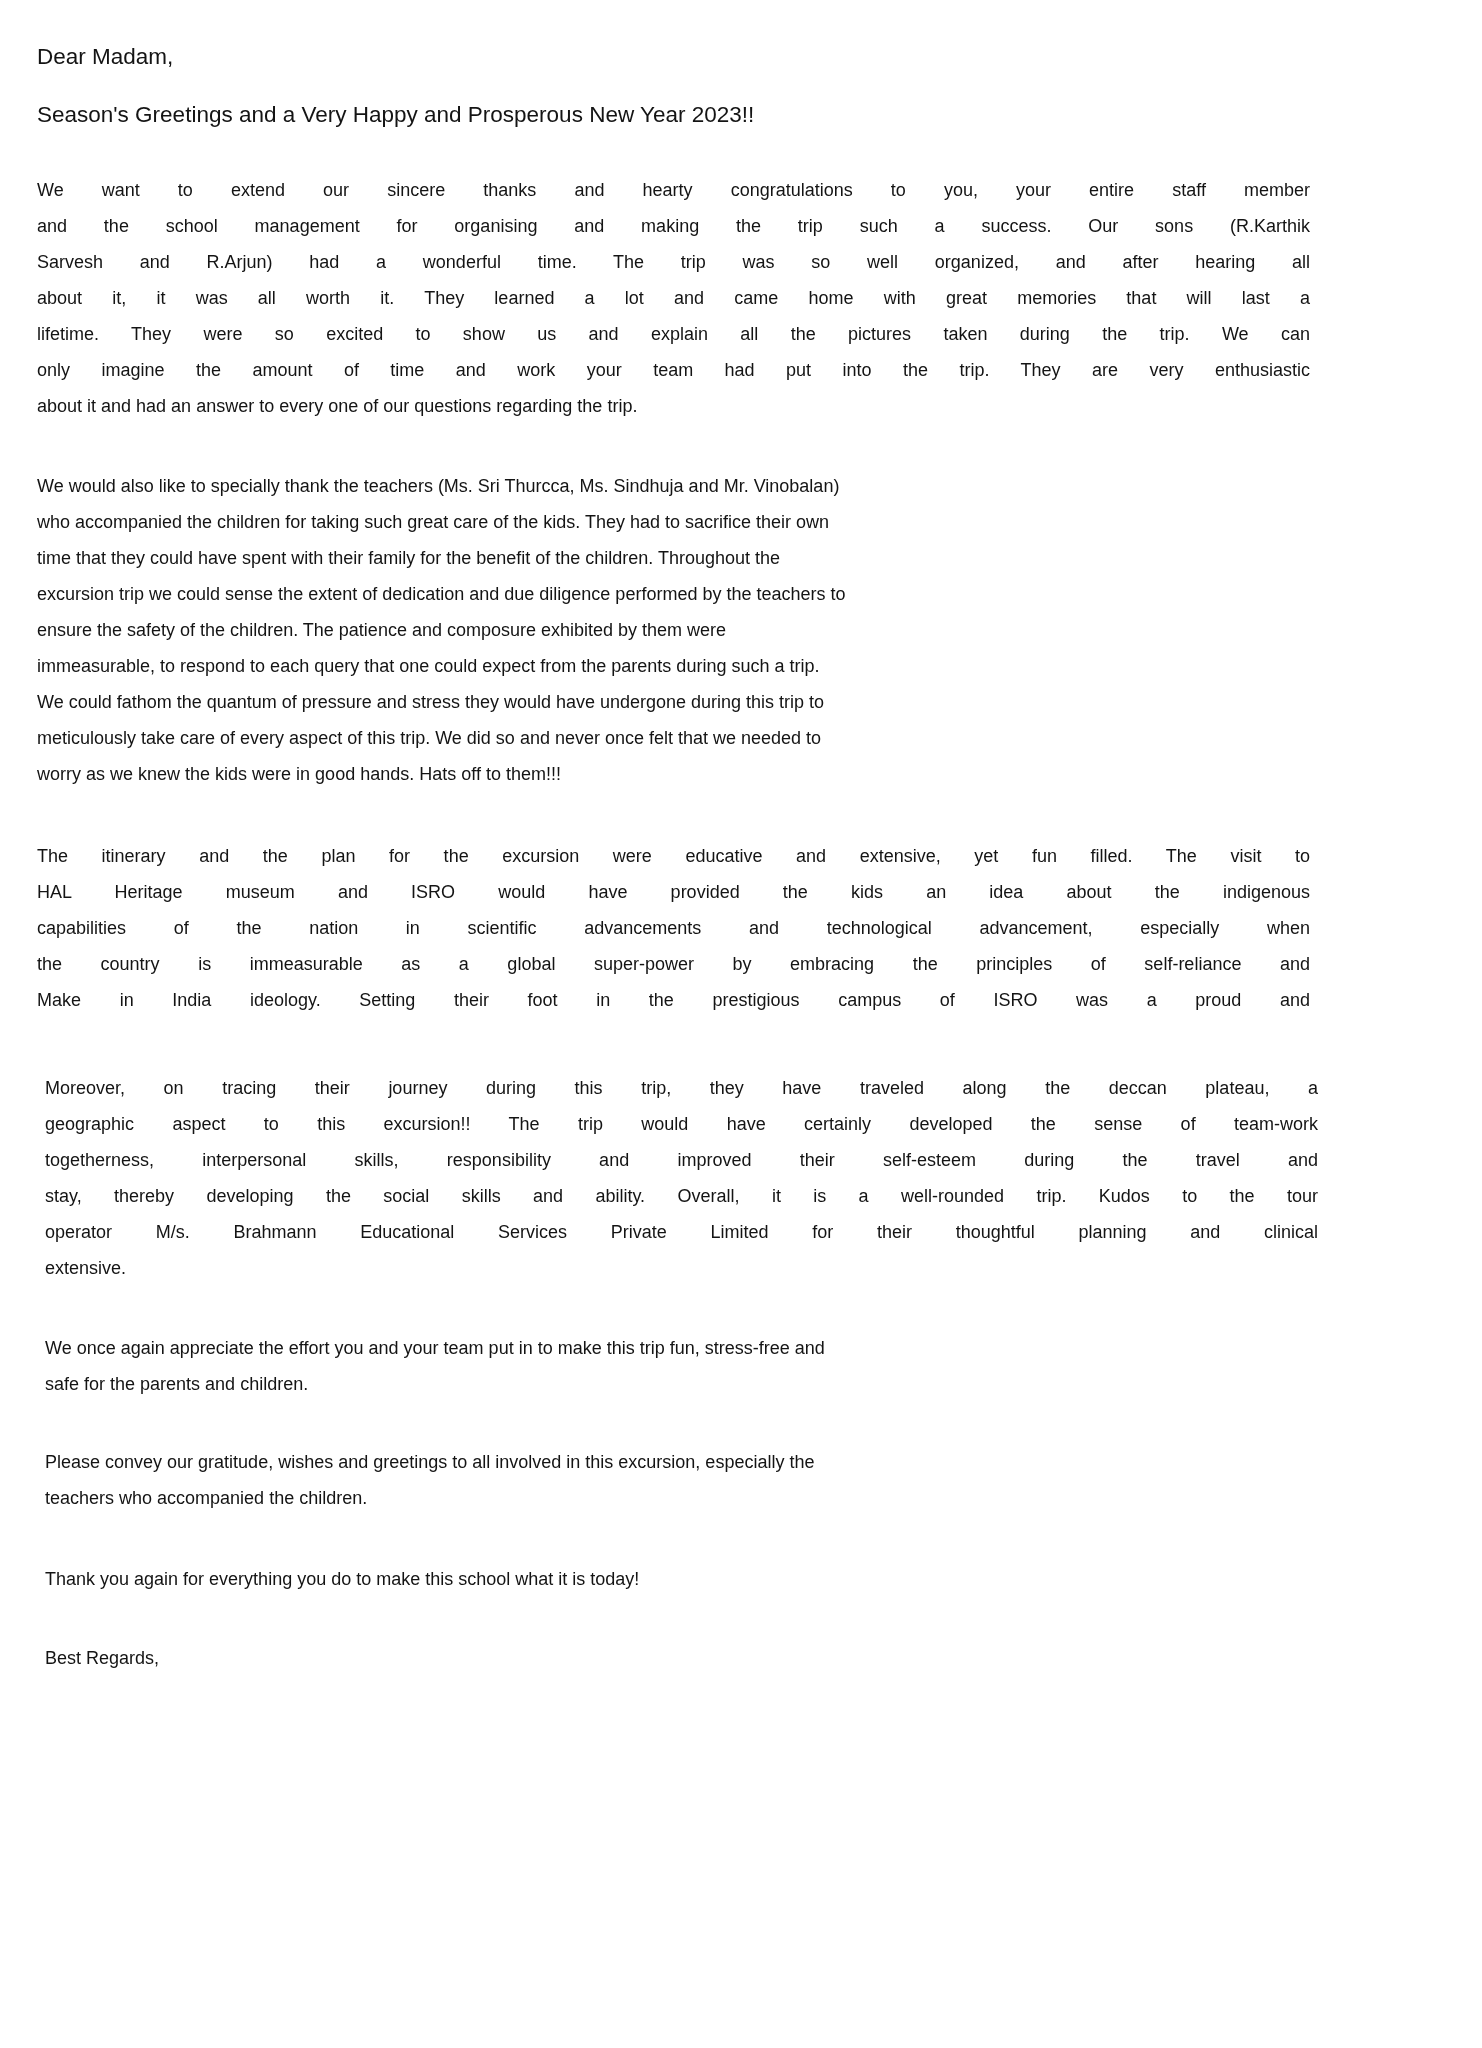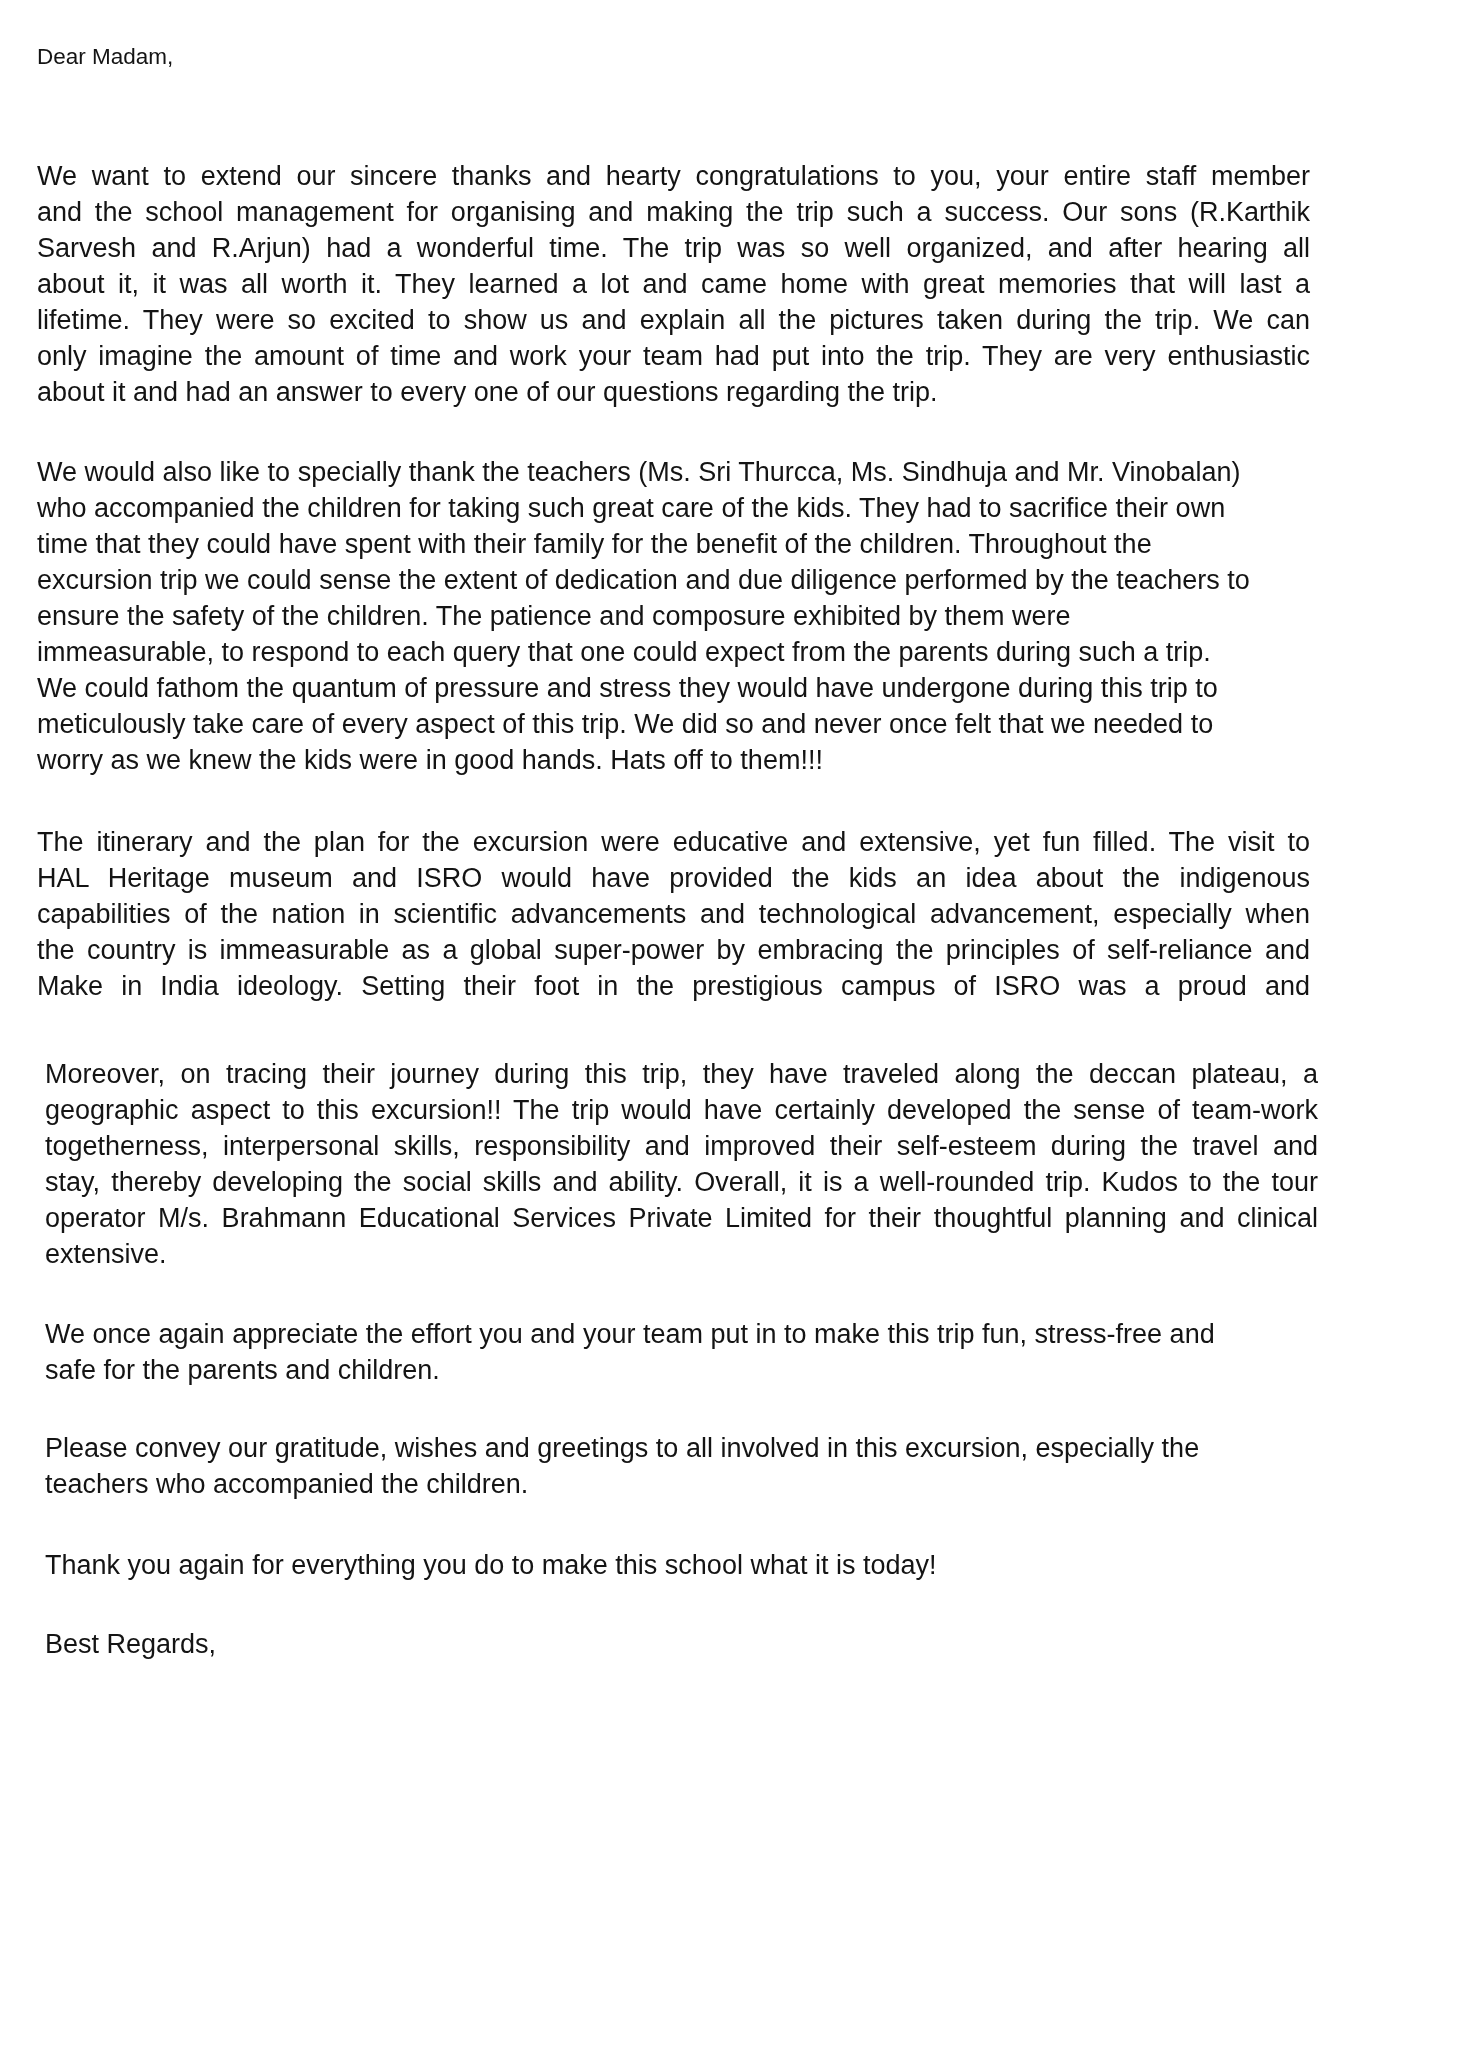--- a/index.html
+++ b/index.html
@@ -5,29 +5,30 @@
   html, body { margin: 0; padding: 0; background: #ffffff; }
   body {
     width: 1482px; height: 2048px; position: relative; overflow: hidden;
     font-family: "Liberation Sans", sans-serif; color: #141414;
   }
   .line {
     position: absolute; white-space: nowrap;
     line-height: 1; transform-origin: 0 0;
   }
   .greet { font-size: 22.5px; }
-  .body  { font-size: 27px; }
+  .body  { font-size: 18px; margin-top: 18px; }
   .just  { text-align: justify; text-align-last: justify; white-space: normal; }
   .sheet { position: absolute; left: 0; top: 4px; width: 1482px; height: 2048px; }
 </style>
 </head>
 <body>
 
 <div class="sheet">
   <div class="line greet" id="l-salutation" style="left: 37px; top: 41.6375px;">Dear Madam,</div>
+  <div class="line greet" id="l-greeting" style="left: 37px; top: 99.6375px;">Season's Greetings and a Very Happy and Prosperous New Year 2023!!</div>
 
   <div id="paragraphs">
       <div>
         <div class="line body just" style="width: 1273px; left: 37px; top: 159.113px;">We want to extend our sincere thanks and hearty congratulations to you, your entire staff member</div>
         <div class="line body just" style="width: 1273px; left: 37px; top: 195.113px;">and the school management for organising and making the trip such a success. Our sons (R.Karthik</div>
         <div class="line body just" style="width: 1273px; left: 37px; top: 231.113px;">Sarvesh and R.Arjun) had a wonderful time. The trip was so well organized, and after hearing all</div>
         <div class="line body just" style="width: 1273px; left: 37px; top: 267.113px;">about it, it was all worth it. They learned a lot and came home with great memories that will last a</div>
         <div class="line body just" style="width: 1273px; left: 37px; top: 303.113px;">lifetime. They were so excited to show us and explain all the pictures taken during the trip. We can</div>
         <div class="line body just" style="width: 1273px; left: 37px; top: 339.113px;">only imagine the amount of time and work your team had put into the trip. They are very enthusiastic</div>
         <div class="line body" style="left: 37px; top: 375.113px; text-align: right;">about it and had an answer to every one of our questions regarding the trip.</div>

